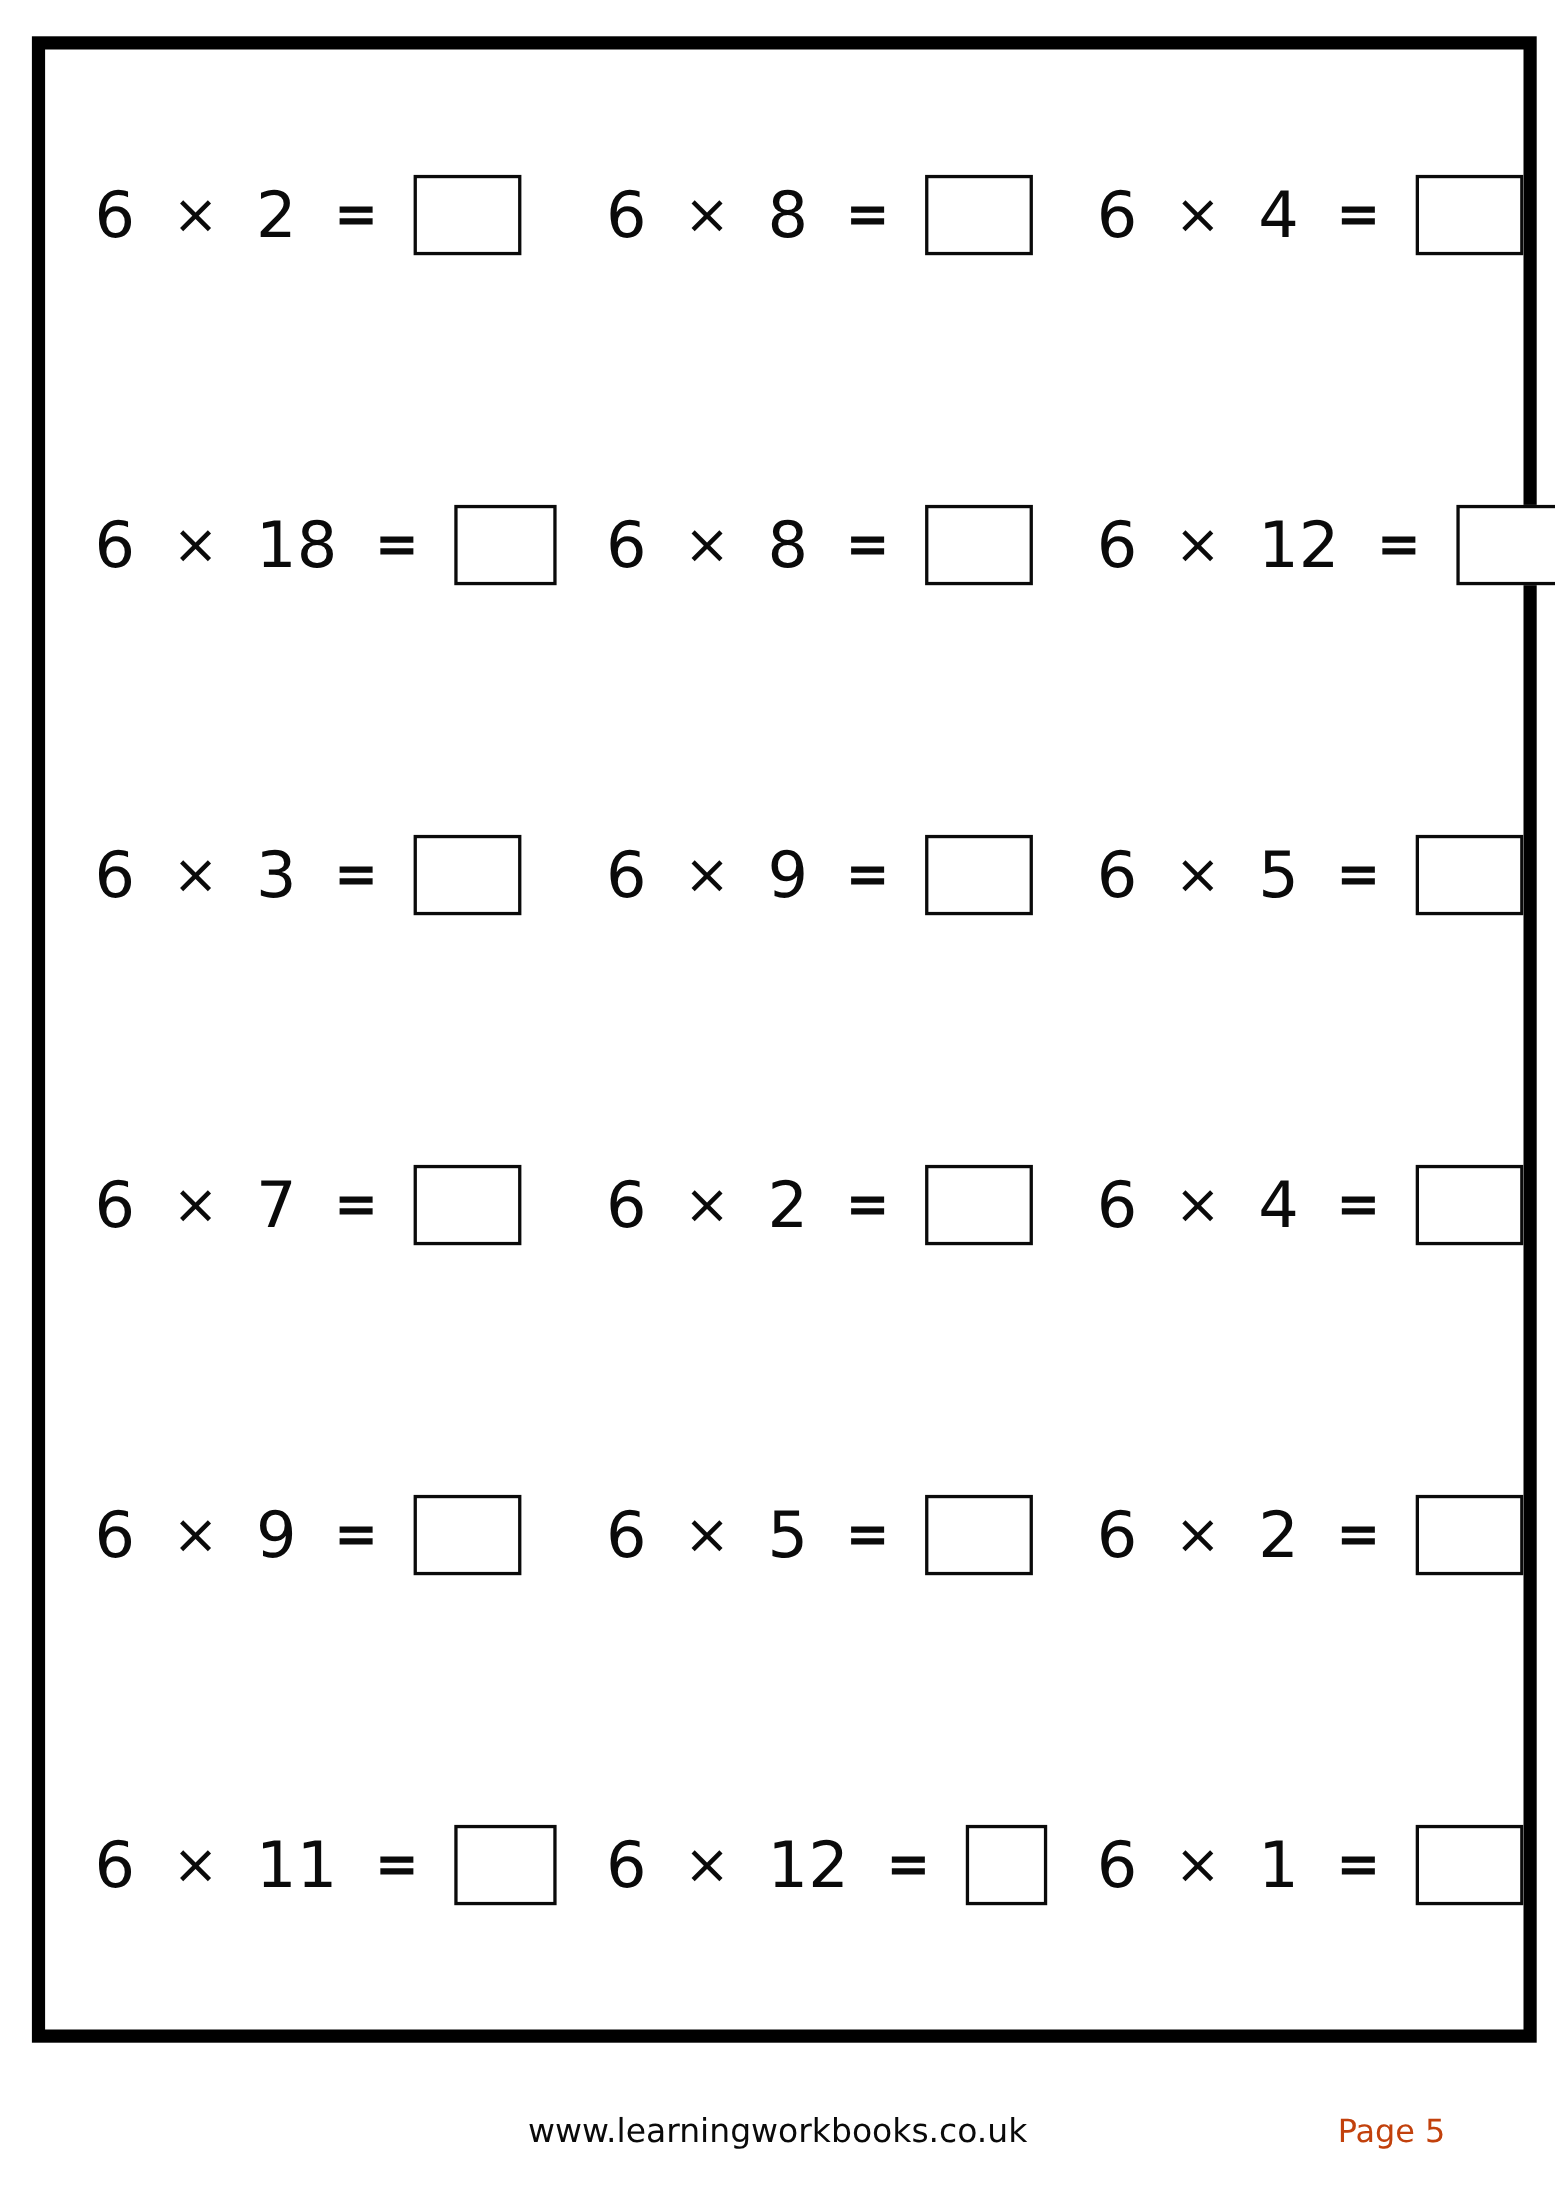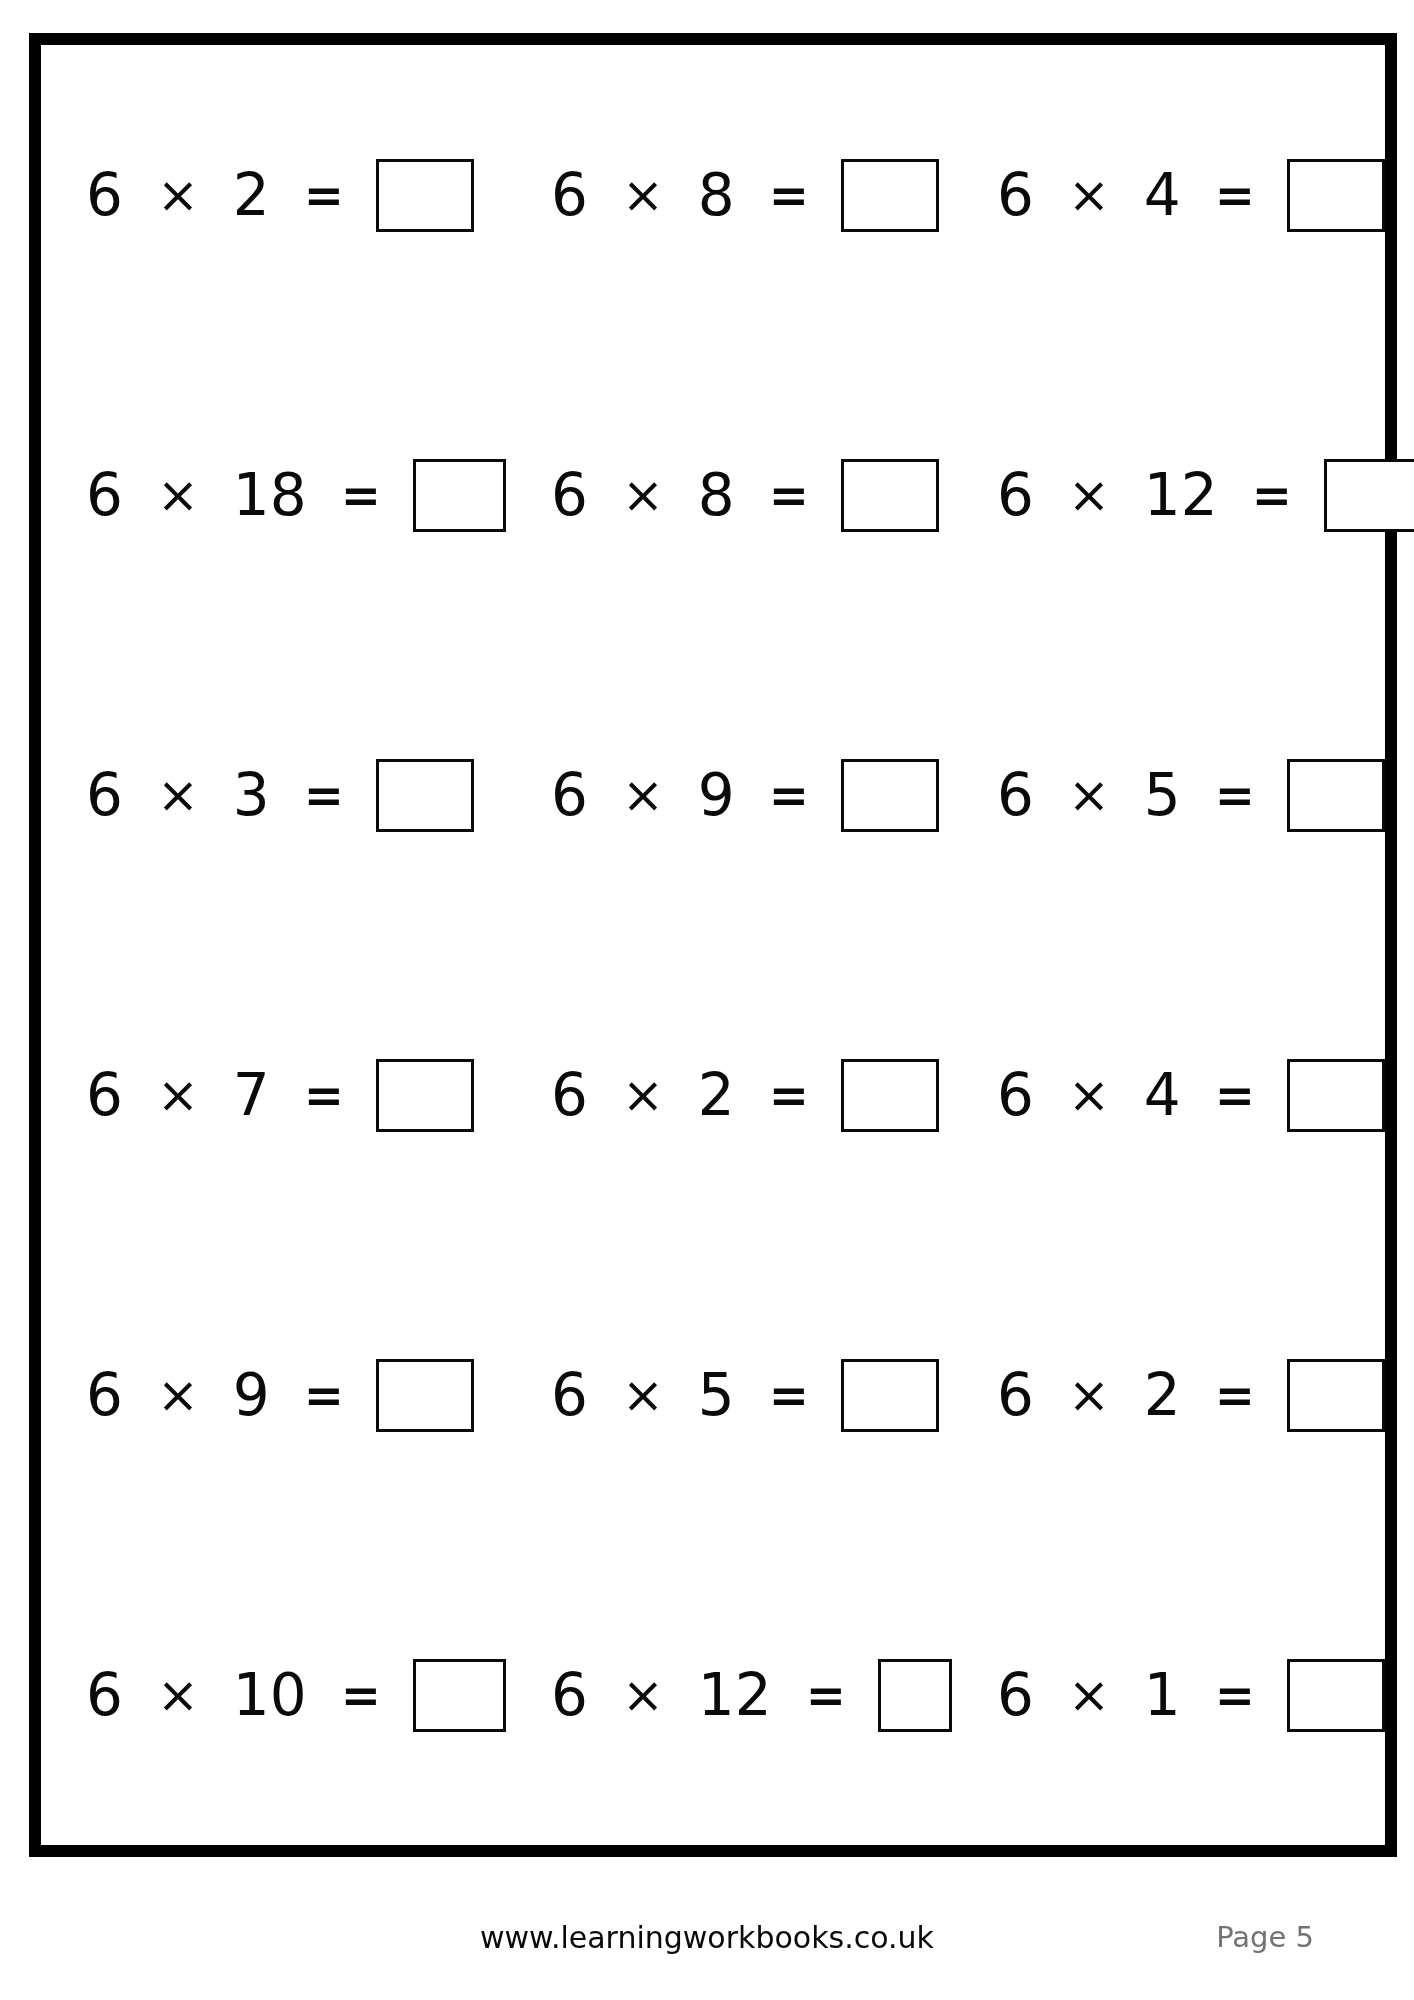--- a/index.html
+++ b/index.html
@@ -28,21 +28,21 @@
     display:inline-block; width:92px; height:67px;
     border:3px solid #0a0a0a; background:#ffffff; margin-left:-2px;
   }
   .footer { position:absolute; left:0; top:1912px; width:1414px; height:70px; }
   .website {
     position:absolute; left:50%; transform:translateX(-50%); top:8px;
     font-size:30px; color:#0a0a0a; white-space:nowrap;
   }
   .pagenum {
     position:absolute; right:100px; top:8px;
-    font-size:29px; color:#737373; white-space:nowrap;
+    font-size:29px; color:#c2410c; white-space:nowrap;
   }
 </style>
 </head>
 <body>
 
 <div class="page">
   <div class="frame"></div>
 
   <div class="problems">
 
@@ -152,21 +152,21 @@
       <span>6</span>
         <span class="op">×</span>
         <span>2</span>
         <span class="eq">=</span>
         <span class="answer-box"></span>
     </div>
 
     <div class="problem">
       <span>6</span>
         <span class="op">×</span>
-        <span>10</span>
+        <span>11</span>
         <span class="eq">=</span>
         <span class="answer-box"></span>
     </div>
     <div class="problem">
       <span>6</span>
         <span class="op">×</span>
         <span>12</span>
         <span class="eq">=</span>
         <span class="answer-box"></span>
     </div>

